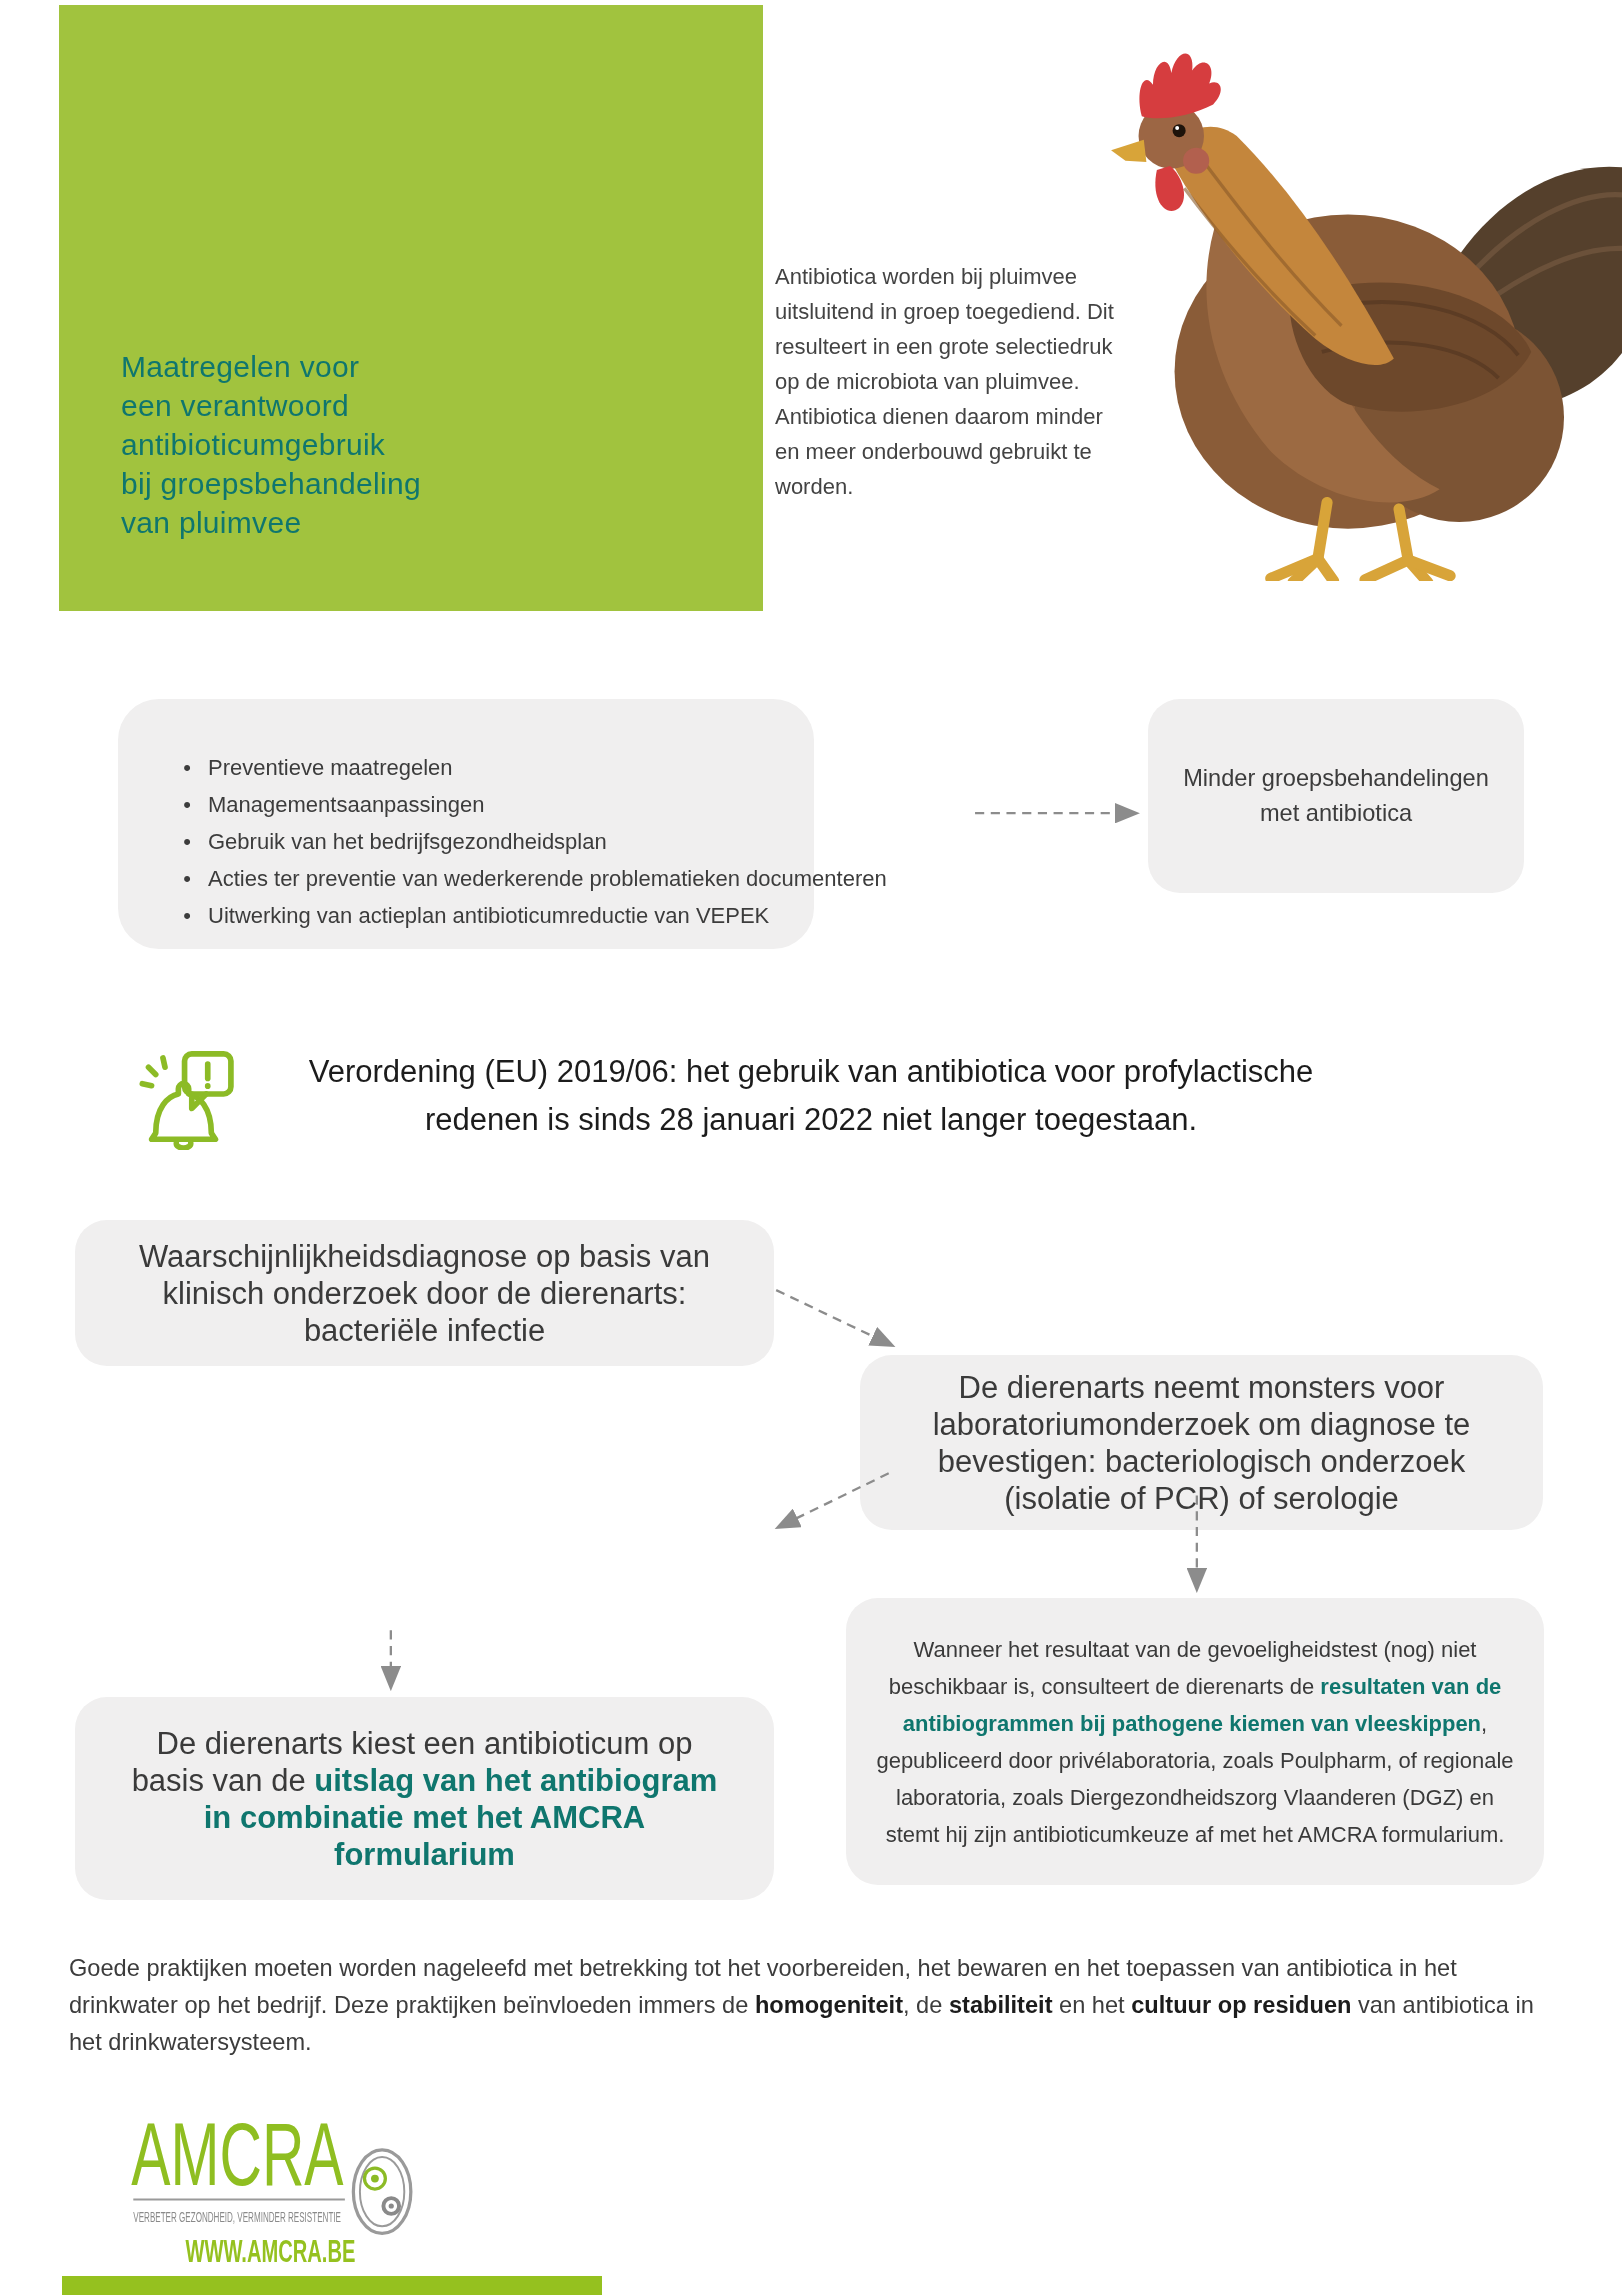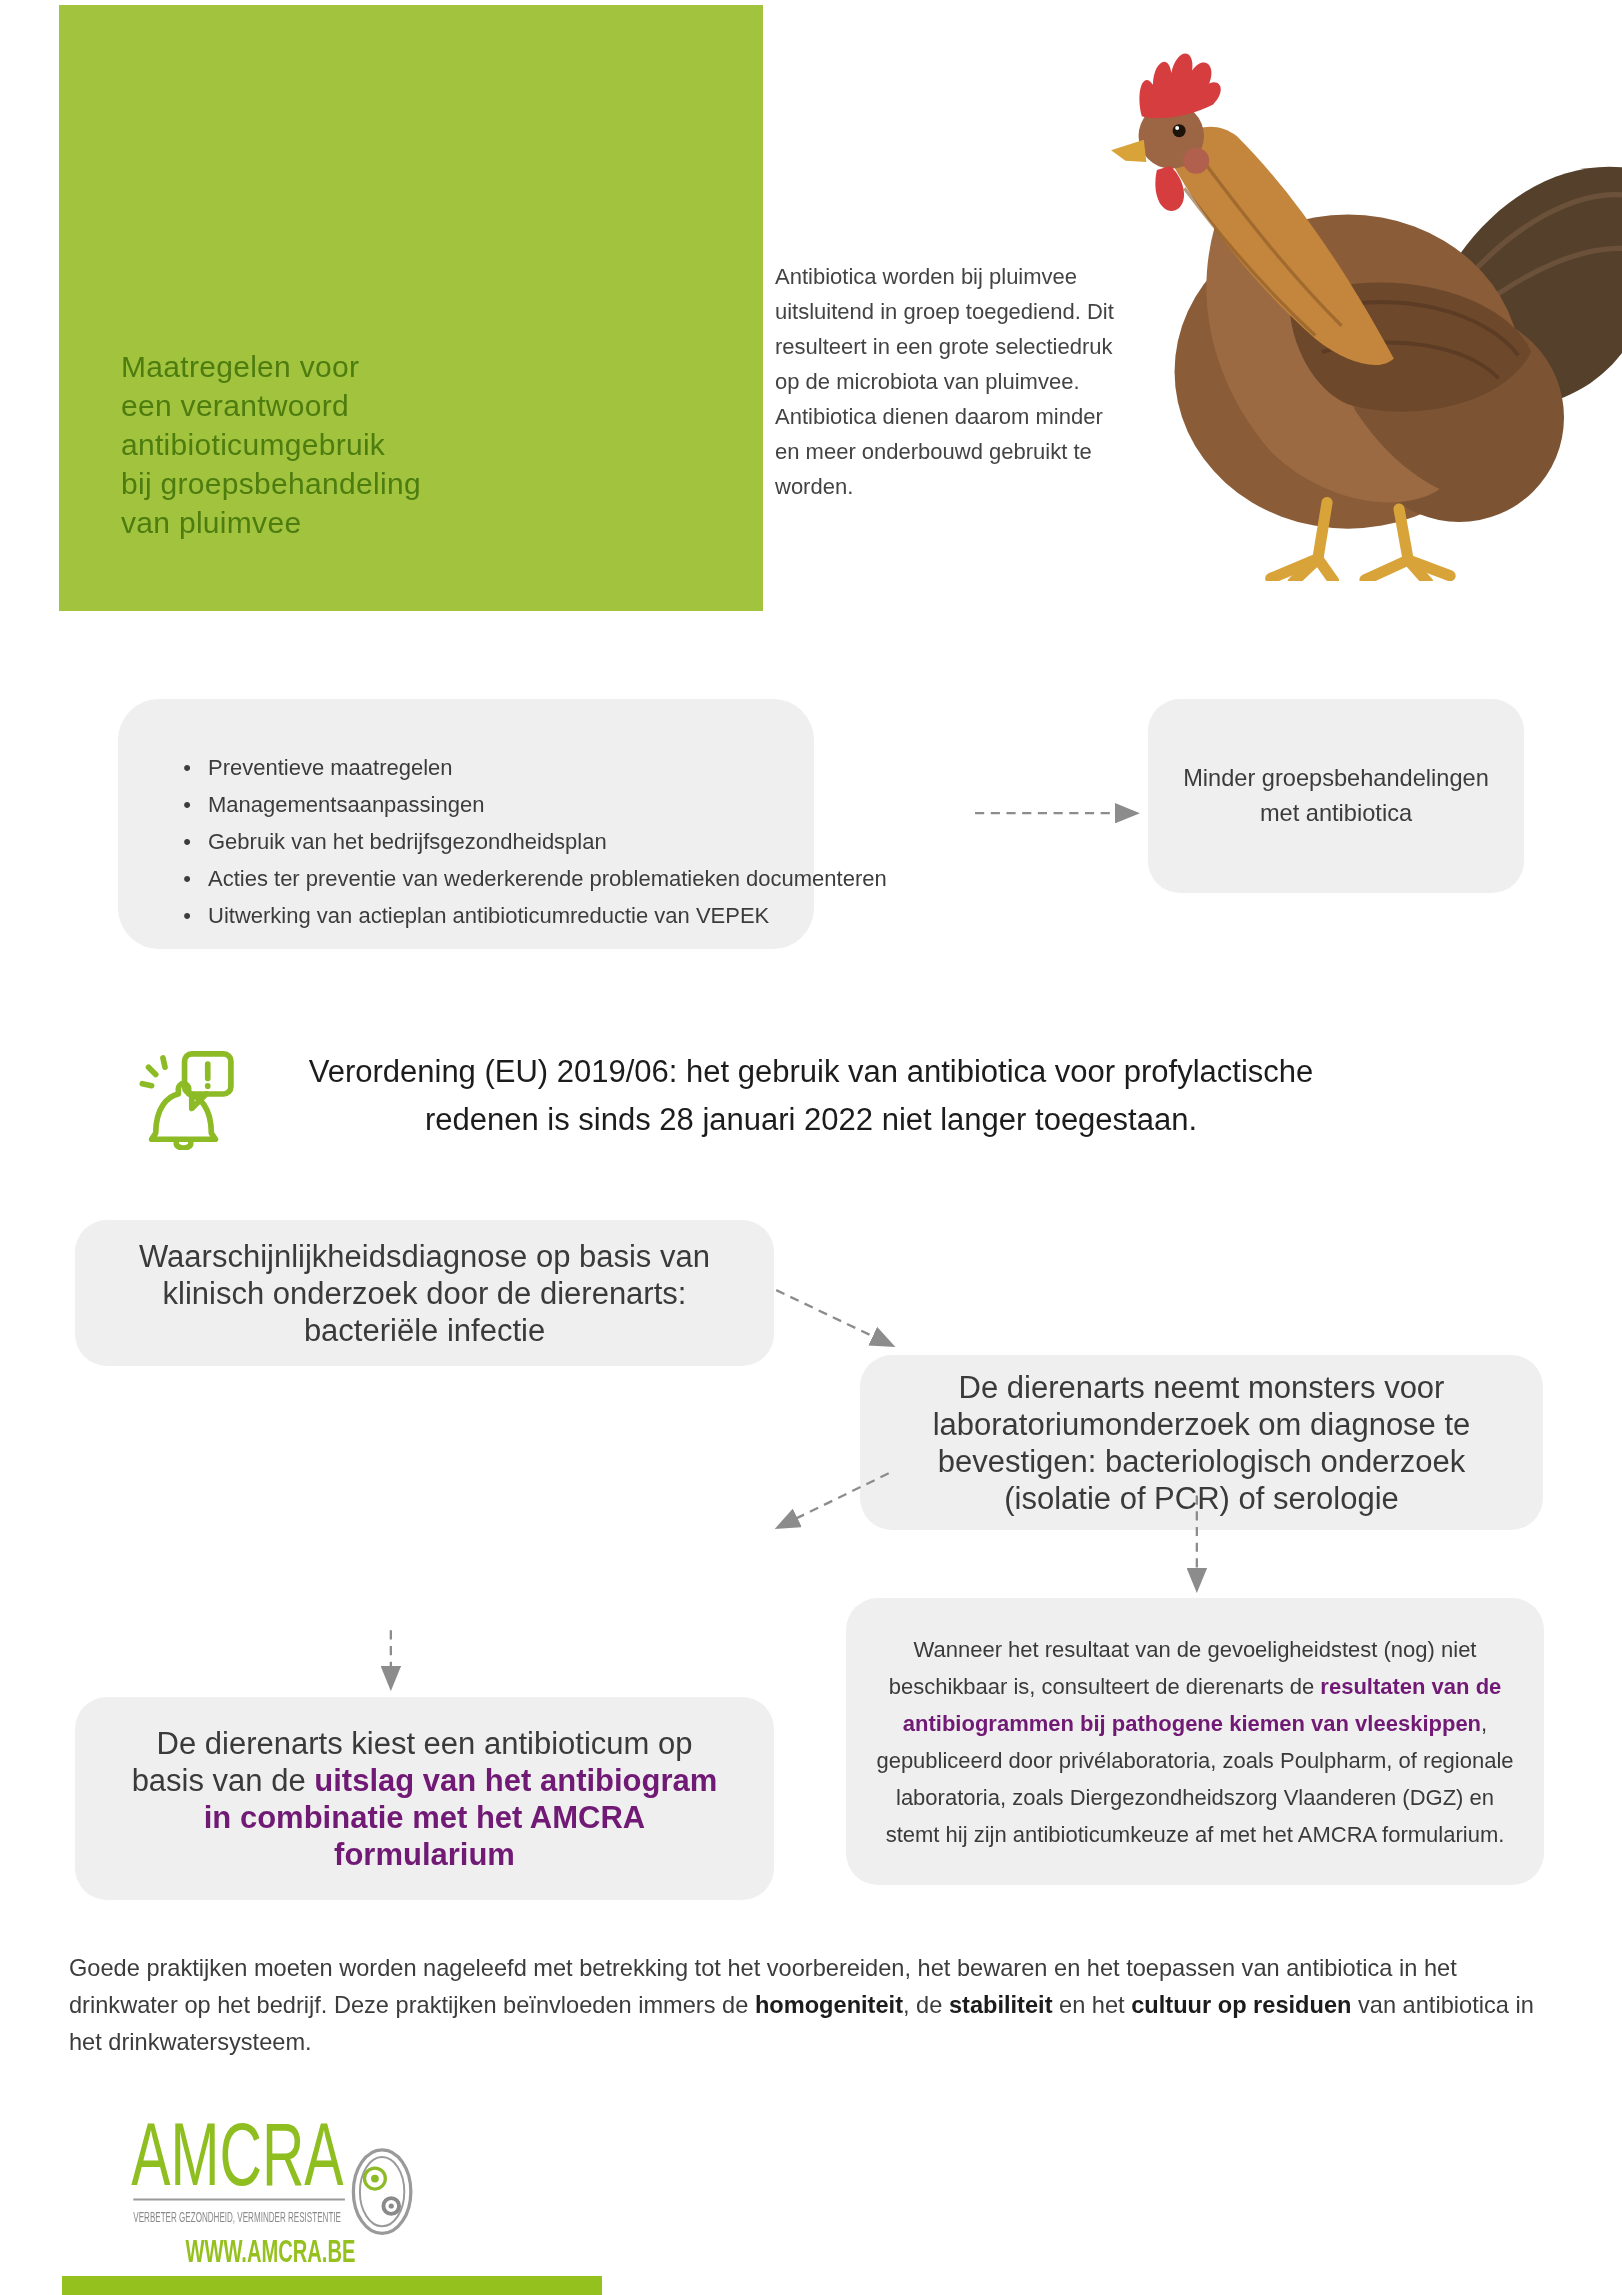--- a/index.html
+++ b/index.html
@@ -3,42 +3,42 @@
 <meta charset="utf-8">
 <style>
   html,body{margin:0;padding:0;background:#ffffff;}
   .page{
     position:relative;width:1623px;height:2295px;background:#ffffff;overflow:hidden;
     font-family:"Liberation Sans",sans-serif;color:#3f3f3f;
   }
   
   .green-box{position:absolute;left:59px;top:4.6px;width:704px;height:606px;background:#a1c33e;}
   .title{position:absolute;left:121px;top:347px;width:615px;}
-  .title div{font-size:30px;line-height:39px;font-weight:300;color:#4d7c0f;letter-spacing:0.3px;}
+  .title div{font-size:30px;line-height:39px;font-weight:300;color:#0f766e;letter-spacing:0.3px;}
   .intro{position:absolute;left:775px;top:259px;width:357px;font-size:22px;line-height:35px;color:#434343;}
   .chicken{position:absolute;left:1073px;top:5.2px;width:550px;height:576px;}
   
   .gbox{position:absolute;background:#f0efef;border-radius:32px;box-sizing:border-box;}
   .prevention-box{left:118px;top:699px;width:696px;height:250px;border-radius:41px;}
   .prevention-box ul{list-style:none;margin:0;padding:50px 19.6px 0 64px;}
   .prevention-box li{position:relative;padding-left:26px;font-size:22px;line-height:37px;color:#3c3c3c;white-space:nowrap;}
   .prevention-box li::before{content:"\2022";position:absolute;left:1.3px;top:0;color:#3c3c3c;}
   .outcome-box{left:1148px;top:699px;width:376px;height:194px;display:flex;align-items:center;justify-content:center;text-align:center;padding:0 19.6px;font-size:23.6px;line-height:35px;color:#3c3c3c;}
   
   .regulation{position:absolute;left:222px;top:1048px;width:1178px;text-align:center;color:#1c1c1c;}
   .regulation div{font-size:31px;line-height:48px;}
   .alert-icon{position:absolute;left:131px;top:1040px;width:103px;height:110px;}
   
   .flow-box{display:flex;align-items:center;justify-content:center;text-align:center;font-size:31px;line-height:37px;color:#3a3a3a;}
   .box-diagnosis{left:75px;top:1220px;width:699px;height:146px;padding:0 39px;}
   .box-sampling{left:860px;top:1317px;width:683px;height:175px;padding:0 36px;margin-top:38px;}
   .box-antibiogram{left:75px;top:1435px;width:699px;height:193px;padding:0 46px;font-weight:bold;color:#1e1e1e;font-size:24px;}
   .box-choice{left:75px;top:1697px;width:699px;height:203px;padding:0 46px;}
   .box-fallback{left:846px;top:1598px;width:698px;height:287px;padding:0 29.4px;font-size:22px;line-height:37px;}
-  .flow-box b{color:#701a75;}
+  .flow-box b{color:#0f766e;}
   
   .practices{position:absolute;left:69px;top:1950px;width:1479px;font-size:23.6px;line-height:37px;color:#3c3c3c;}
   .practices b{color:#1c1c1c;}
   .logo-block{position:absolute;left:128px;top:2110px;width:294px;height:160px;}
   .footer-bar{position:absolute;left:62px;top:2276px;width:540px;height:19.6px;background:#95c11f;}
   
   .arrows{position:absolute;left:0;top:0;width:1623px;height:2295px;pointer-events:none;}
 </style>
 </head>
 <body>

